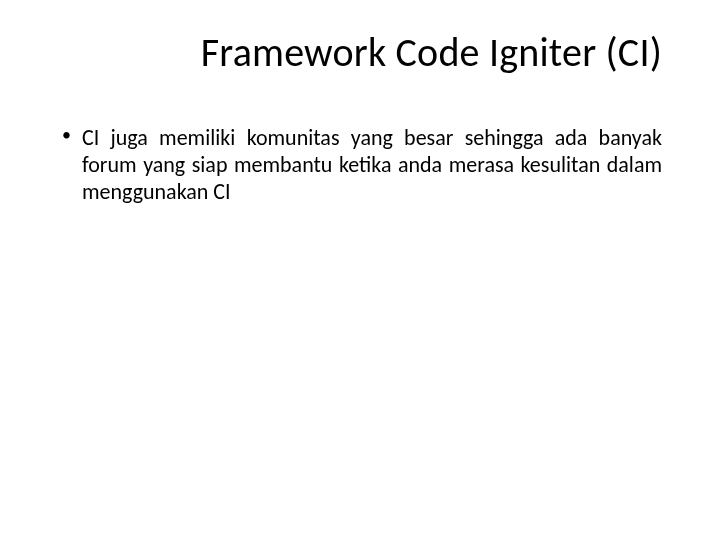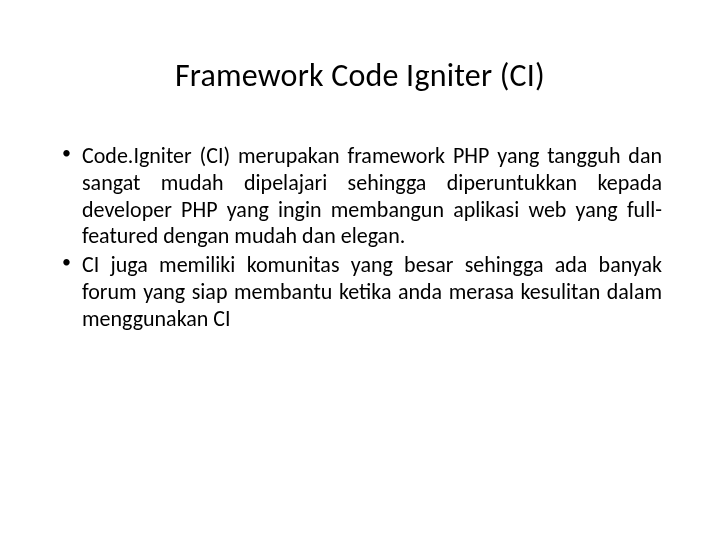--- a/index.html
+++ b/index.html
@@ -4,26 +4,25 @@
   <style>
     * { margin: 0; padding: 0; box-sizing: border-box; }
     html, body { width: 720px; height: 540px; }
     body {
       background: #ffffff;
       font-family: Calibri, "Segoe UI", Arial, sans-serif;
       color: #000000;
       padding: 28px 58px 40px 58px;
     }
     .title {
-      font-size: 32px;
+      font-size: 40px;
       font-weight: 400;
-      text-align: center;
+      text-align: right;
       margin-bottom: 48px;
       letter-spacing: 0.2px;
-      margin-top: 28px;
     }
     .bullets {
       list-style: none;
       font-size: 22px;
       line-height: 1.22;
     }
     .bullets li {
       position: relative;
       padding-left: 24px;
       text-align: justify;
@@ -36,15 +35,14 @@
       top: 0;
       font-size: 18px;
     }
   </style>
 </head>
 <body>
 
 <h1 class="title">Framework Code Igniter (CI)</h1>
 
 <ul class="bullets">
-  <li>Code.Igniter (CI) merupakan framework PHP yang tangguh dan sangat mudah dipelajari sehingga diperuntukkan kepada developer PHP yang ingin membangun aplikasi web yang full-featured dengan mudah dan elegan.</li>
   <li>CI juga memiliki komunitas yang besar sehingga ada banyak forum yang siap membantu ketika anda merasa kesulitan dalam menggunakan CI</li>
 </ul>
 
 </body></html>

